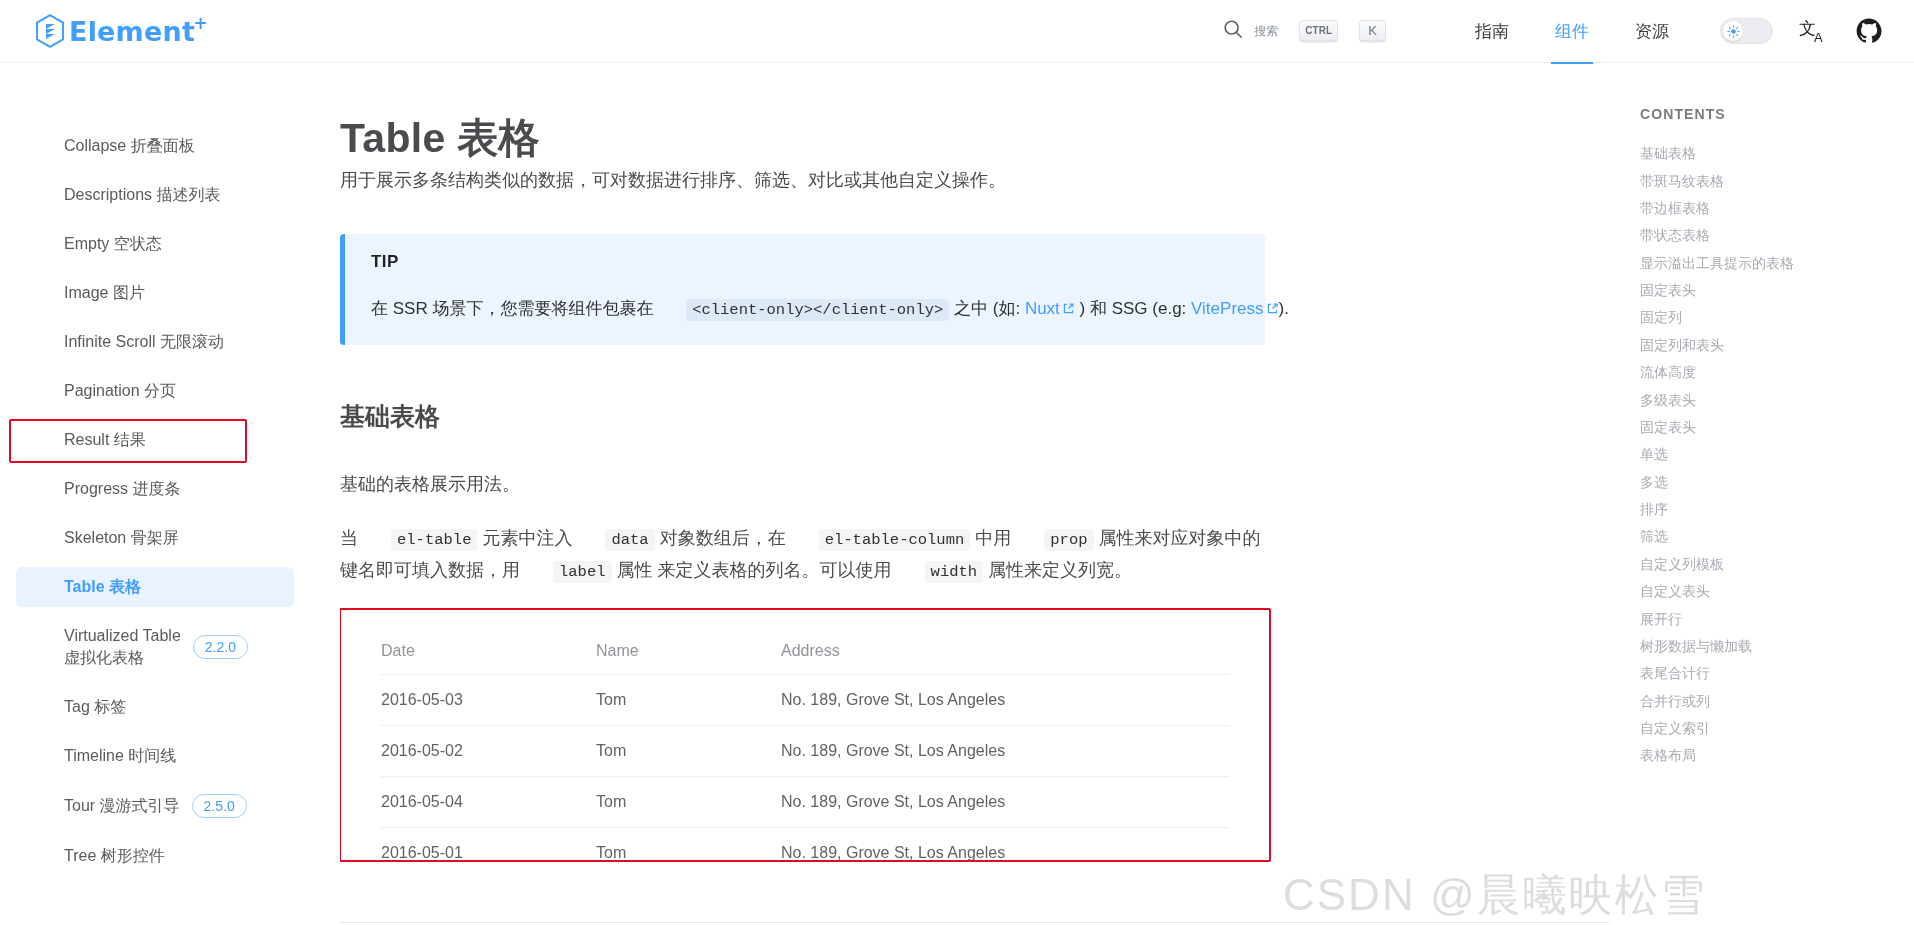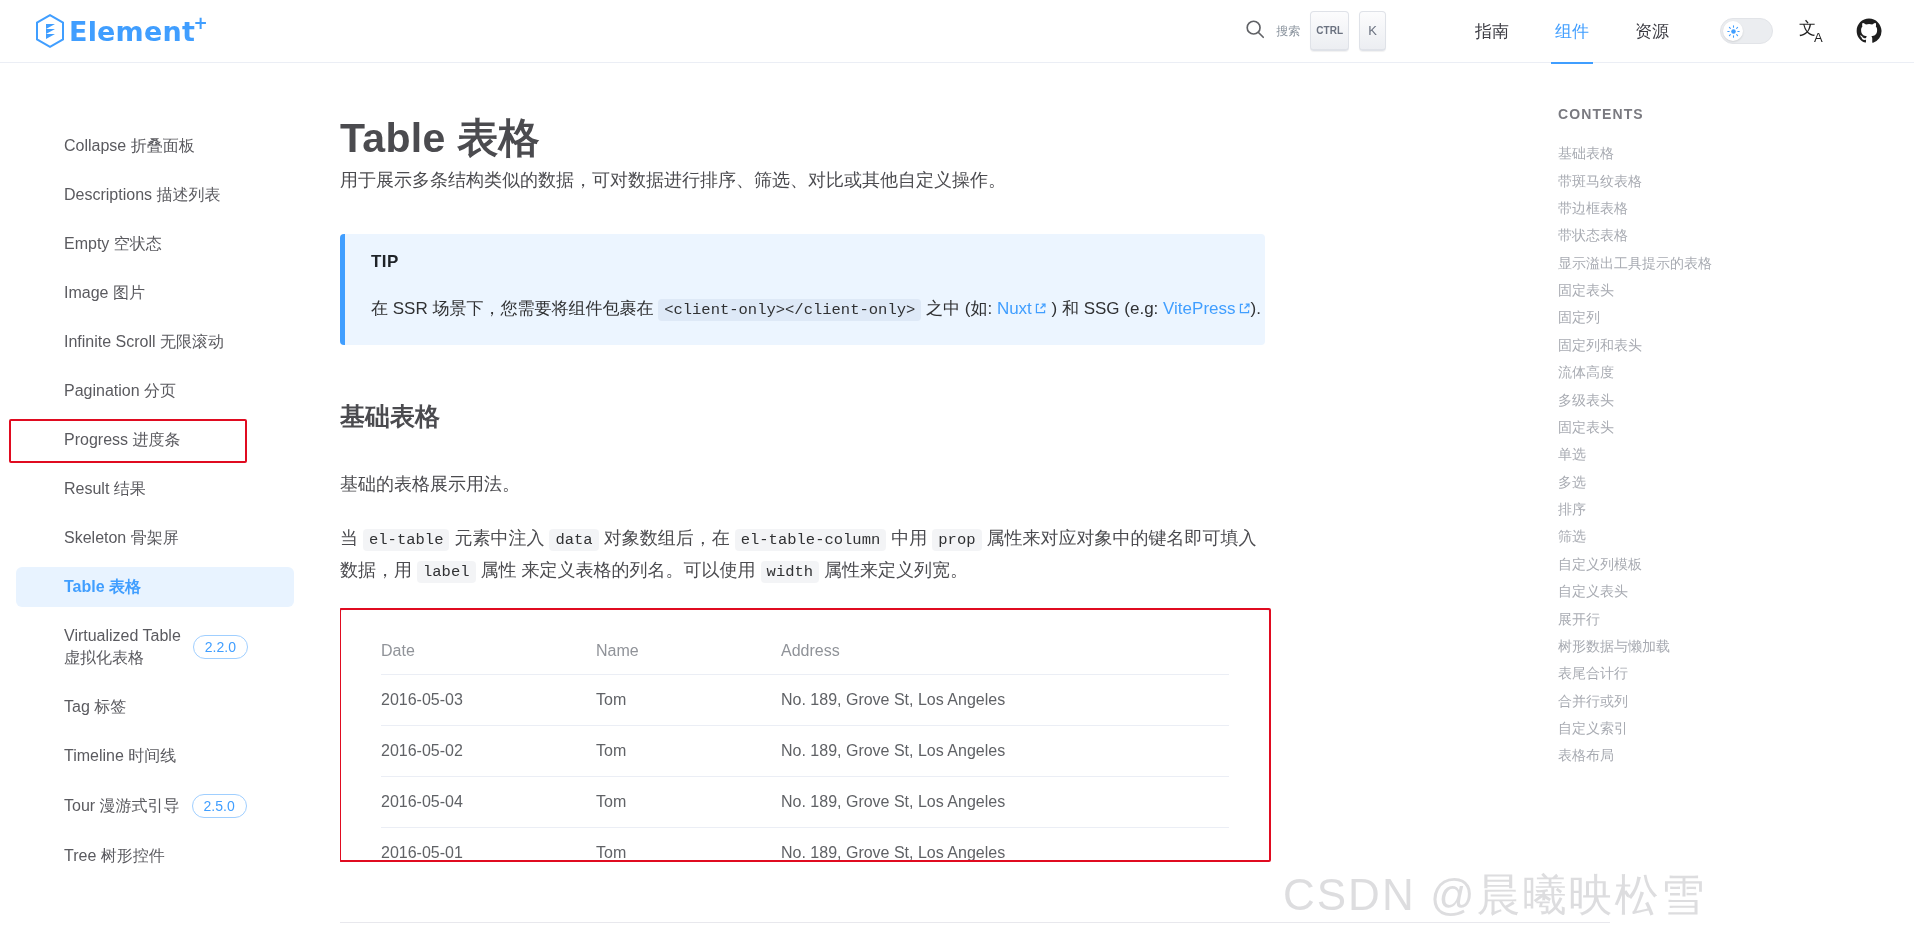--- a/index.html
+++ b/index.html
@@ -65,32 +65,32 @@
   .search-ico { width: 22px; height: 22px; flex: none; }
   .search-label {
     font-size: 12px;
     color: #8b949e;
   }
   .kbd {
     display: inline-flex;
     align-items: center;
     justify-content: center;
     min-width: 27px;
-    height: 40px;
+    height: 22px;
     padding: 0 5px;
     border-radius: 4px;
     background: linear-gradient(#fcfcfd,#eceef2);
     border: 1px solid #dfe2e8;
     border-bottom-width: 2px;
     box-shadow: 0 1px 1px rgba(0,0,0,.06);
     font-family: "Liberation Sans", sans-serif;
     font-size: 10px;
     font-weight: 700;
     color: #6b7280;
-    margin-left: 0;
+    margin-left: 11px;
   }
   .kbd.letter { font-size: 13px; font-weight: 500; }
 
   .nav-link {
     font-size: 17px;
     color: #3c3c43;
     cursor: pointer;
     padding: 20px 0 20px;
     margin: 0 23px;
     position: relative;
@@ -229,20 +229,21 @@
     line-height: 26px;
     white-space: nowrap;
   }
   .code-inline {
     font-family: "Liberation Mono", "DejaVu Sans Mono", monospace;
     background: rgba(120,130,150,.09);
     border-radius: 4px;
     padding: 2px 6px;
     font-size: 15.5px;
     color: #303133;
+    margin-left: 28px;
   }
   .tip .code-inline { background: rgba(120,150,190,.12); }
   .link {
     color: #409eff;
     cursor: pointer;
     text-decoration: none;
   }
   .ext { display: inline-block; vertical-align: -1px; margin-left: 2px; }
 
   .h2 {
@@ -304,21 +305,21 @@
     height: 254px;
     border: 2px solid #e00b20;
     border-radius: 2px;
     pointer-events: none;
   }
 
   
   .toc {
     position: absolute;
     top: 64px;
-    left: 1528px;
+    left: 1610px;
     width: 304px;
     height: 861px;
     padding: 42px 0 0 30px;
     overflow: hidden;
   }
   .toc-title {
     font-size: 14px;
     font-weight: 700;
     color: #7a7a80;
     letter-spacing: 1.1px;
@@ -429,24 +430,24 @@
       <div class="side-item">
         <span class="label">Image 图片</span>
       </div>
       <div class="side-item">
         <span class="label">Infinite Scroll 无限滚动</span>
       </div>
       <div class="side-item">
         <span class="label">Pagination 分页</span>
       </div>
       <div class="side-item">
+        <span class="label">Result 结果</span>
+      </div>
+      <div class="side-item">
         <span class="label">Progress 进度条</span>
-      </div>
-      <div class="side-item">
-        <span class="label">Result 结果</span>
       </div>
       <div class="side-item">
         <span class="label">Skeleton 骨架屏</span>
       </div>
       <div class="side-item active">
         <span class="label">Table 表格</span>
       </div>
       <div class="side-item">
         <span class="label">Virtualized Table
 虚拟化表格</span>

